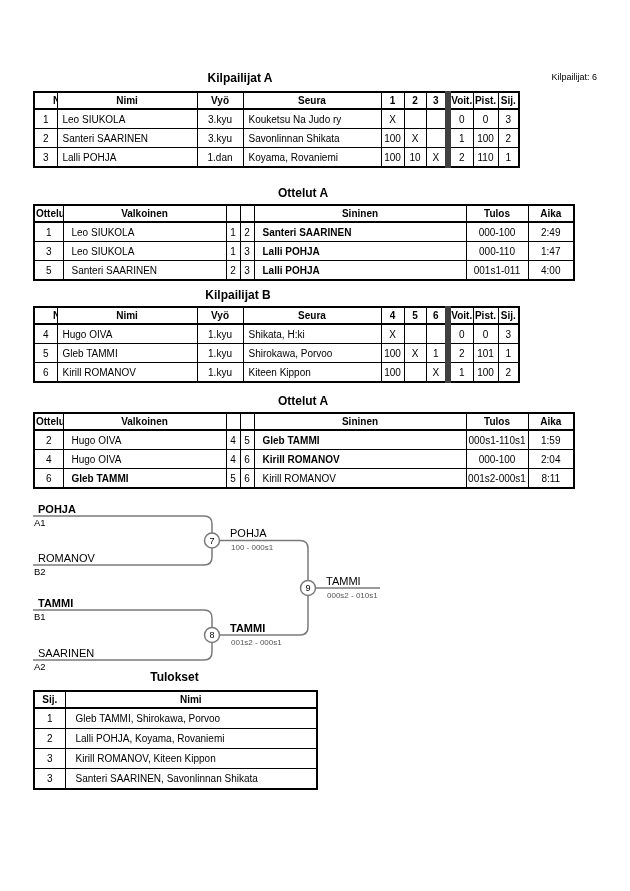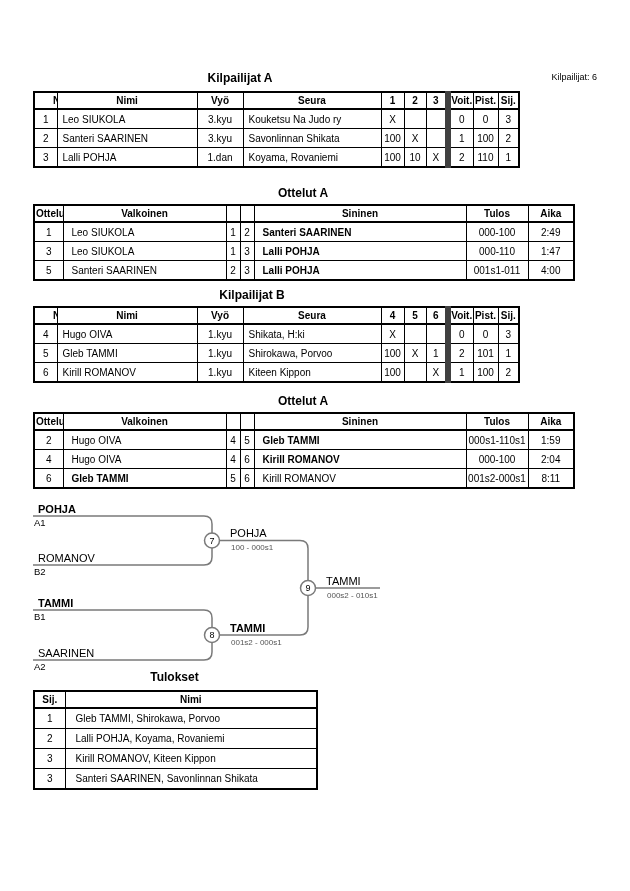--- a/index.html
+++ b/index.html
@@ -7,21 +7,21 @@
     position:relative;width:630px;height:891px;background:#ffffff;
     font-family:"Liberation Sans",sans-serif;color:#000;overflow:hidden;
   }
   .title{
     position:absolute;top:42px;left:60px;right:0;text-align:center;
     font-size:20px;font-weight:bold;white-space:pre;letter-spacing:0.5px;
   }
   .sec-heading{position:absolute;font-weight:bold;font-size:12px;text-align:center;}
   #h-pool-a{top:71px;left:33px;width:414px;}
   #h-matches-a{top:186px;left:33px;width:540px;}
-  #h-pool-b{top:288px;left:45px;width:414px;}
+  #h-pool-b{top:288px;left:31px;width:414px;}
   #h-matches-b{top:394px;left:33px;width:540px;}
   #h-results{top:670px;left:33px;width:283px;}
   .count-label{position:absolute;top:72px;right:33px;font-size:9px;}
 
   table{position:absolute;border-collapse:collapse;table-layout:fixed;background:#fff;border:2px solid #000;}
   th,td{border:1px solid #000;padding:0;white-space:nowrap;overflow:hidden;font-size:10px;text-align:center;}
   th{height:15px;font-weight:bold;border-bottom:2px solid #000;}
   td{height:18px;}
   .bold{font-weight:bold;}
 

